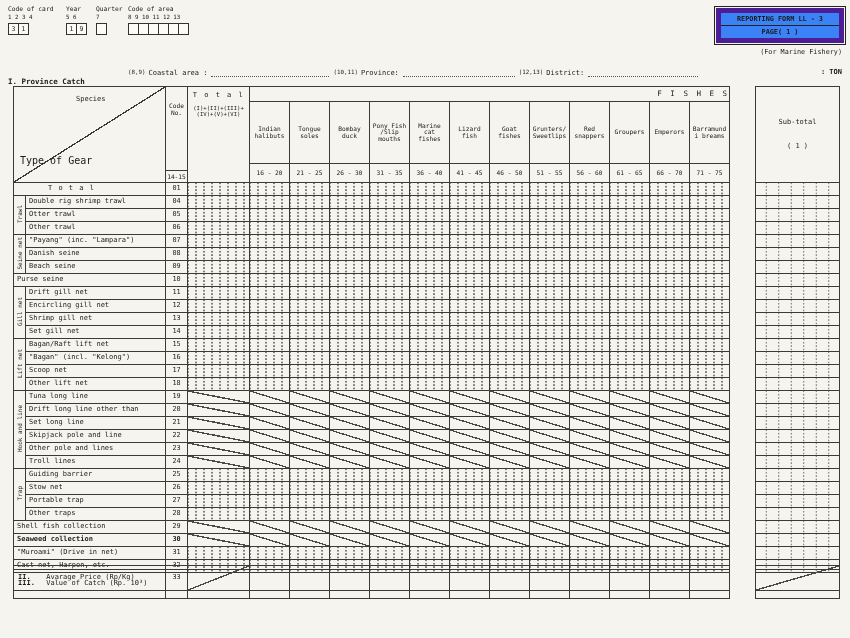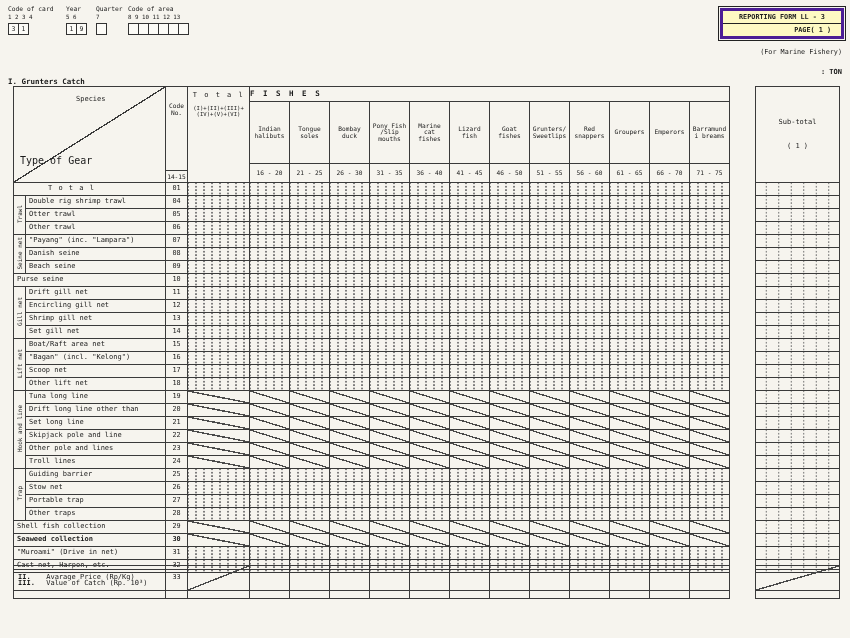--- a/index.html
+++ b/index.html
@@ -11,24 +11,24 @@
   .frow{display:flex}
   .fieldgrp{font-size:6.3px;line-height:8px;white-space:pre}
   .fdigits{font-size:5.8px;line-height:7px;white-space:pre;margin-top:1px}
   .w0{width:58px}.w1{width:30px}.w2{width:32px}.w3{width:96px}
   #box-row{display:flex;margin-top:2px}
   .boxgrp{display:flex}
   .cbox{width:9px;height:10px;border:1px solid #333;margin-right:-1px;
         font-size:6.5px;text-align:center;line-height:10px;background:#fcfbf7}
 
   
-  .formbox{position:absolute;right:6px;top:8px;width:118px;border:3px solid #4c1d95;
-           outline:1px solid #222;outline-offset:1px;background:#fef9c3}
+  .formbox{position:absolute;right:6px;top:8px;width:118px;border:5px solid #4c1d95;
+           outline:1px solid #222;outline-offset:1px;background:#3b82f6}
   .fb1{border-bottom:1px solid #222;padding:2px 3px;font-size:6.8px;font-weight:bold;text-align:center;white-space:nowrap}
-  .fb2{display:flex;justify-content:flex-end;padding:2px 10px;font-size:6.8px;font-weight:bold}
+  .fb2{display:flex;justify-content:center;padding:2px 10px;font-size:6.8px;font-weight:bold}
   .subtitle{position:absolute;right:8px;top:48px;font-size:6.8px}
 
   
   .locline{position:absolute;left:128px;top:68px;font-size:7px;display:flex;align-items:flex-end}
   .ref{font-size:5.8px;margin-right:3px;position:relative;top:-2px}
   .leader{display:inline-block;border-bottom:1px dotted #555;height:8px;margin:0 4px}
   .ton{position:absolute;right:8px;top:68px;font-size:7px;font-weight:bold}
   .sec{position:absolute;left:8px;top:77px;font-size:7.5px;font-weight:bold}
 
   
@@ -54,21 +54,21 @@
 
   .codehead{vertical-align:top}
   .ch{display:flex;flex-direction:column;align-items:center;height:79px;padding-top:16px;font-size:6.2px}
   .range14{margin-top:auto;border-top:1px solid #3a3a3a;align-self:stretch;text-align:center;
            padding:3px 0 2px;font-size:6.2px}
 
   .tothead{vertical-align:top;text-align:center}
   .tl{font-size:7px;letter-spacing:1.5px;margin:5px 0 7px}
   .tf{font-size:5.6px}
 
-  .fisheshead{text-align:left;font-size:7.5px;letter-spacing:2px;font-weight:bold}
+  .fisheshead{text-align:right;font-size:7.5px;letter-spacing:2px;font-weight:normal}
   .fname{font-size:6.2px;text-align:center;white-space:normal;padding:1px;word-break:break-word}
   .frange{font-size:6.2px;text-align:center}
   .subhead{text-align:center;font-size:7px}
   .subnum{margin-top:16px}
 
   .lbl{padding:1px 3px;font-size:7px;white-space:nowrap;text-align:left}
   .lblc{padding-left:34px;letter-spacing:1px}
   .code{text-align:center;font-size:6.8px}
   .grp{text-align:center}
   .vert{writing-mode:vertical-rl;transform:rotate(180deg);font-size:6px;line-height:6px;
@@ -120,22 +120,33 @@
 
   <div class="formbox">
     <div class="fb1">REPORTING FORM  LL - 3</div>
     <div class="fb2">
       <span>PAGE</span>
       <span>( 1 )</span>
     </div>
   </div>
   <div class="subtitle">(For Marine Fishery)</div>
 
+  <div class="locline">
+    <span class="ref">(8,9)</span>
+    <span>Coastal area :</span>
+    <span class="leader" style="width:118px"></span>
+    <span class="ref">(10,11)</span>
+    <span>Province:</span>
+    <span class="leader" style="width:112px"></span>
+    <span class="ref">(12,13)</span>
+    <span>District:</span>
+    <span class="leader" style="width:110px"></span>
+  </div>
   <div class="ton">: TON</div>
-  <div class="sec">I.  Grunters Catch</div>
+  <div class="sec">I.  Province Catch</div>
 
   <table class="main">
     <colgroup>
       <col style="width:12px">
         <col style="width:140px">
         <col style="width:22px">
         <col style="width:62px">
       <col span="12" style="width:40px">
       <col style="width:26px">
         <col style="width:84px">
@@ -421,21 +432,21 @@
           <td class="dots"></td>
           <td class="dots"></td>
           <td class="dots"></td>
           <td class="dots"></td>
           <td class="dots"></td>
           <td class="gap"></td>
           <td class="dots sd"></td>
         </tr>
         <tr style="height: 13px;">
           <td class="grp" rowspan="4"><span class="vert">Lift net</span></td>
-          <td class="lbl">Boat/Raft area net</td>
+          <td class="lbl">Bagan/Raft lift net</td>
           <td class="code">15</td>
           <td class="dots"></td>
           <td class="dots"></td>
           <td class="dots"></td>
           <td class="dots"></td>
           <td class="dots"></td>
           <td class="dots"></td>
           <td class="dots"></td>
           <td class="dots"></td>
           <td class="dots"></td>

